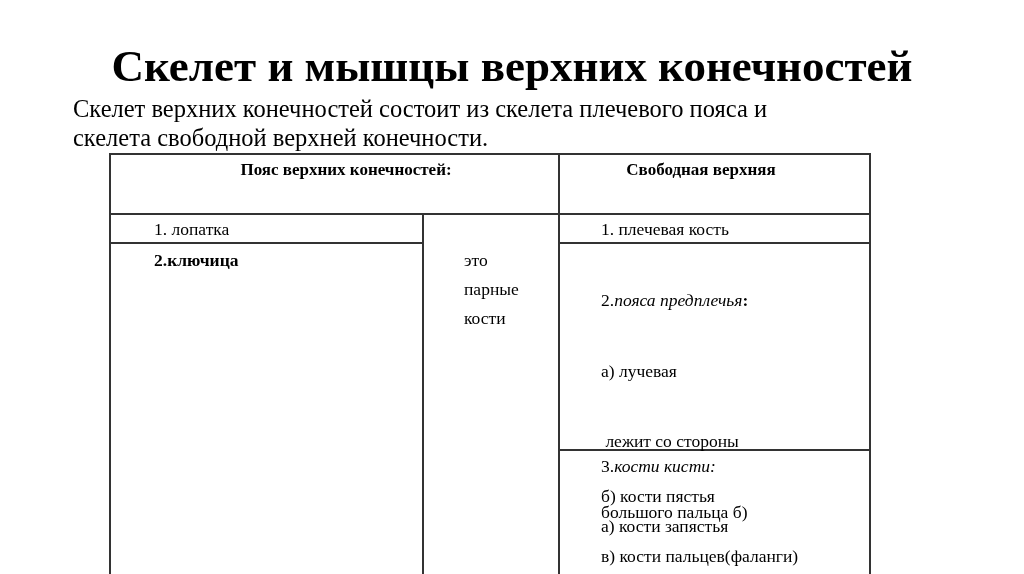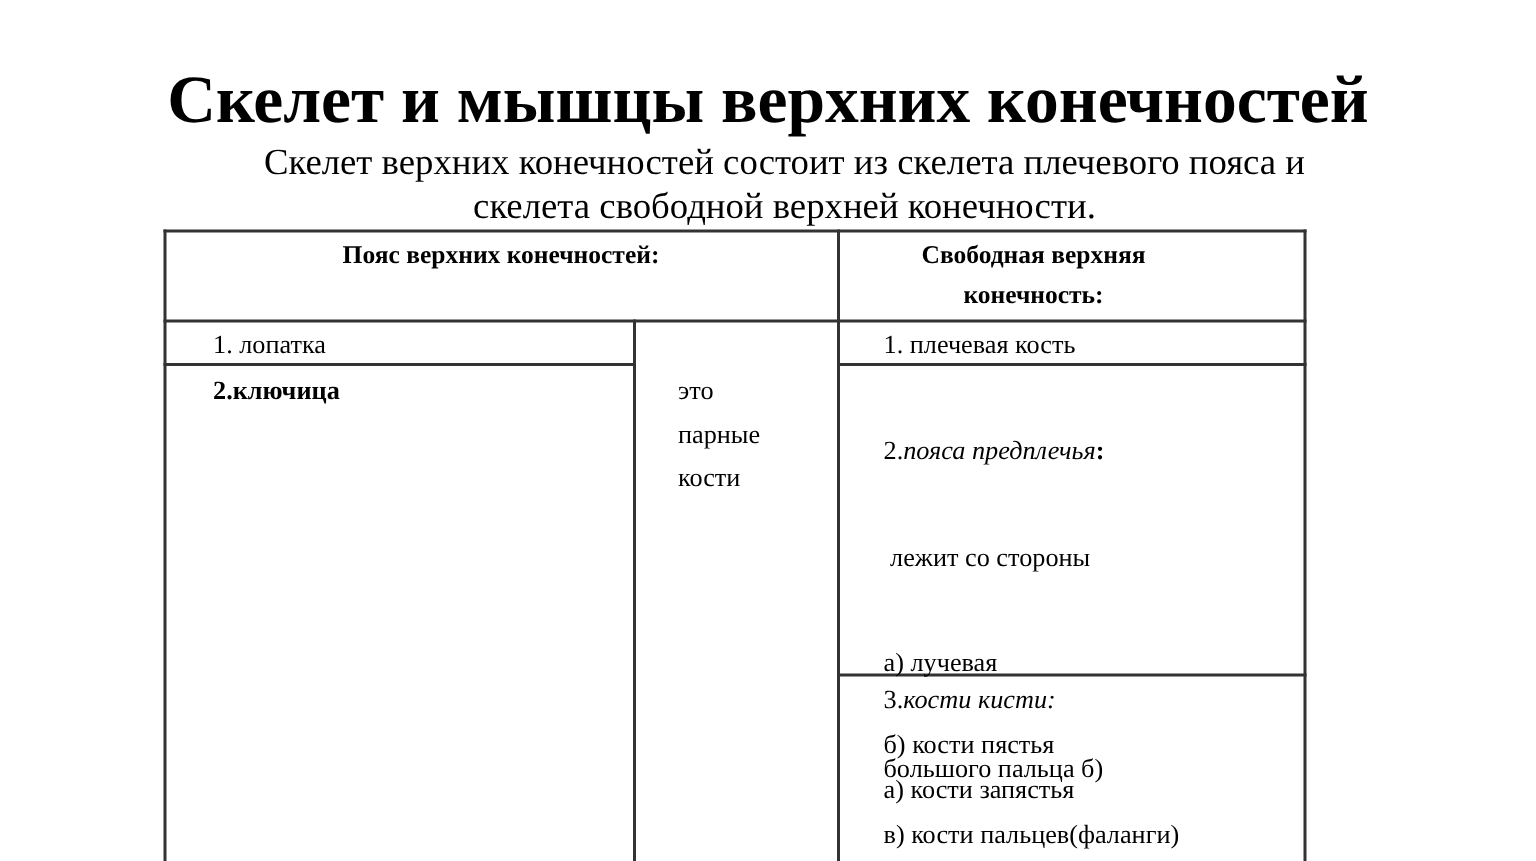--- a/index.html
+++ b/index.html
@@ -8,24 +8,24 @@
     font-family: "Liberation Serif", "DejaVu Serif", serif; color: #000;
     position: relative;
   }
   .title {
     position: absolute; left: 0; top: 36px; width: 1024px;
     text-align: center; font-weight: bold; font-size: 45px; line-height: 60px;
     letter-spacing: 0px;
   }
   .intro {
     position: absolute; left: 73px; top: 94px; width: 900px;
-    font-size: 24.5px; line-height: 29px; text-align: center;
+    font-size: 24.5px; line-height: 29px;
   }
   .line { position: absolute; background: #333; }
-  .cell { position: absolute; font-size: 17px; line-height: 20px; }
+  .cell { position: absolute; font-size: 17px; line-height: 20px; padding-left: 12px; }
   .hdr { font-weight: bold; text-align: center; }
   .it { font-style: italic; }
   .list-line { display: block; height: 30.5px; line-height: 30.5px; }
 </style>
 </head>
 <body>
 
 <div class="title">Скелет и мышцы верхних конечностей</div>
 
 <div class="intro">
@@ -43,38 +43,37 @@
   <div class="line" style="left:422px; top:213px; width:1.5px; height:361px;"></div>
 
   <div class="line" style="left:109px; top:213px; width:762px; height:1.5px;"></div>
   <div class="line" style="left:109px; top:242px; width:314px; height:1.5px;"></div>
   <div class="line" style="left:558px; top:242px; width:313px; height:1.5px;"></div>
   <div class="line" style="left:558px; top:449px; width:313px; height:1.5px;"></div>
 
   <div class="cell hdr" style="left:110px; top:160px; width:448px;">Пояс верхних конечностей:</div>
   <div class="cell hdr" style="left:560px; top:160px; width:258px;">
     <div style="height:27px; line-height:20px;">Свободная верхняя</div>
-    <div style="line-height:20px;">конечность:</div>
   </div>
 
   <div class="cell" style="left:142px; top:219px; font-size:17.5px;">1. лопатка</div>
   <div class="cell" style="left:142px; top:250px; font-size:17.5px;font-weight:bold;">2.ключица</div>
 
   <div class="cell" style="left:452px; top:250px; font-size:17.5px;">
     <span class="list-line" style="height:29px; line-height:20px;">это</span>
     <span class="list-line" style="height:29px; line-height:20px;">парные</span>
     <span class="list-line" style="height:29px; line-height:20px;">кости</span>
   </div>
 
   <div class="cell" style="left:589px; top:219px; font-size:17.5px;">1. плечевая кость</div>
 
   <div class="cell" style="left:589px; top:250px; font-size:17.5px; white-space:pre;">
     <span class="list-line" style="height:30.5px; line-height:20px;"><span>2.</span><span class="it">пояса предплечья</span><span style="font-weight:bold;">:</span></span>
+    <span class="list-line" style="line-height:20px;">а) лучевая</span>
     <span class="list-line" style="line-height:20px;"> лежит со стороны</span>
-    <span class="list-line" style="line-height:20px;">а) лучевая</span>
     <span class="list-line" style="line-height:20px;">большого пальца б)</span>
     <span class="list-line" style="line-height:20px;">локтевая</span>
     
   </div>
 
   <div class="cell" style="left:589px; top:456px; font-size:17.5px;">
     <span class="list-line" style="height:30px; line-height:20px;"><span>3.</span><span class="it">кости кисти:</span></span>
     <span class="list-line" style="height:30px; line-height:20px;">б) кости пястья</span>
     <span class="list-line" style="height:30px; line-height:20px;">а) кости запястья</span>
     <span class="list-line" style="height:30px; line-height:20px;">в) кости пальцев(фаланги)</span>

